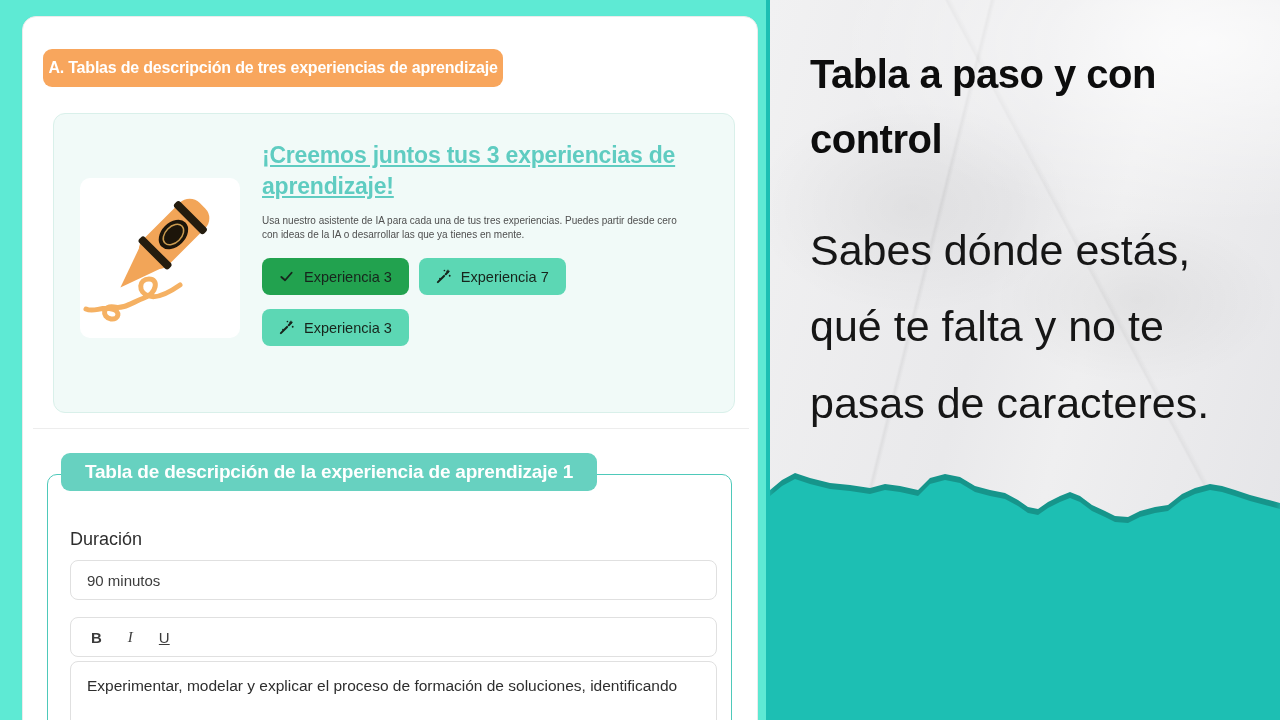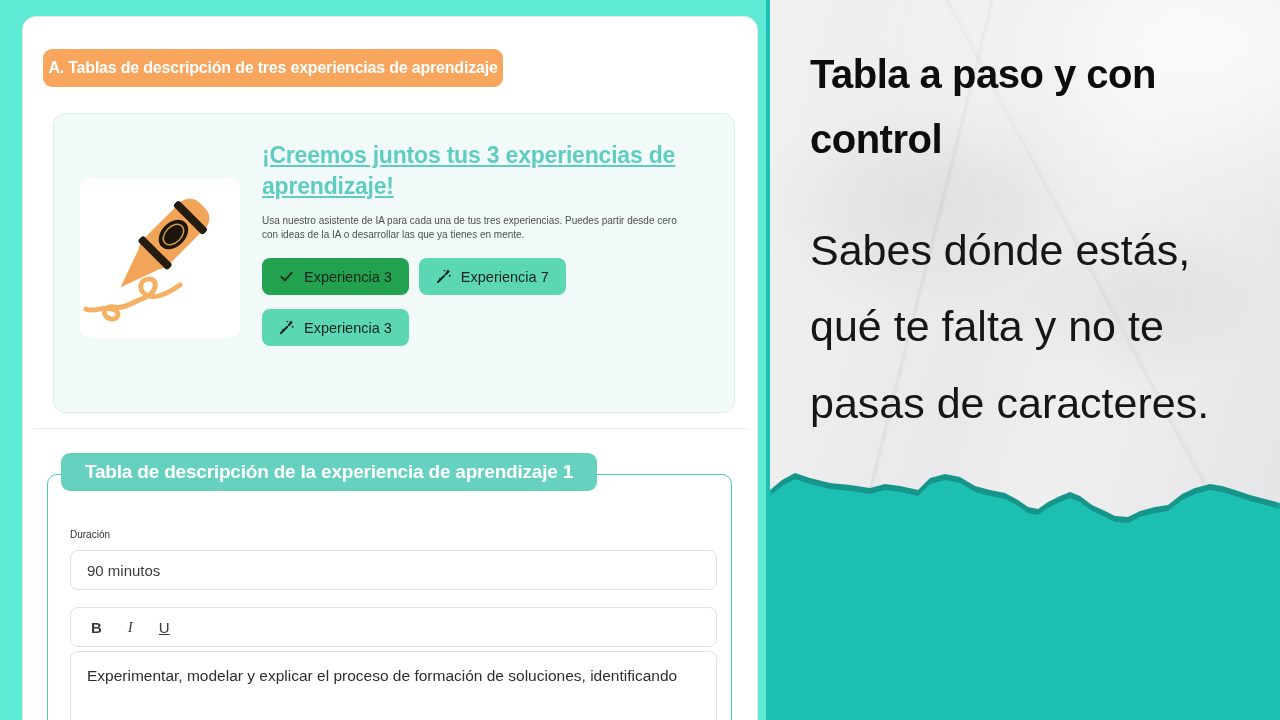--- a/index.html
+++ b/index.html
@@ -39,21 +39,21 @@
   .card-divider { position:absolute; left:10px; top:411px; width:716px; height:1px;
     background:#ededed; border:none; }
 
   .table-badge { position:absolute; left:38px; top:436px; height:38px; padding:0 24px;
     background:#67d1c0; border-radius:9px; color:#ffffff; font-weight:bold; font-size:19px;
     display:flex; align-items:center; z-index:2; letter-spacing:-0.2px; }
   .form-box { position:absolute; left:24px; top:457px; width:685px; height:330px;
     background:#ffffff; border:1.5px solid #4ec9ba; border-radius:10px; z-index:1;
     padding:54px 16px 20px 22px; }
 
-  .field-label { display:block; font-size:10px; color:#2e2e2e; margin-bottom:10px; }
+  .field-label { display:block; font-size:18px; color:#2e2e2e; margin-bottom:10px; }
   .text-input { width:647px; height:40px; border:1px solid #e0e0e0; border-radius:8px;
     font-size:15px; color:#3c3c3c; display:flex; align-items:center; padding:0 16px;
     background:#ffffff; margin-bottom:17px; }
 
   .editor-toolbar { width:647px; height:40px; border:1px solid #e0e0e0; border-radius:8px;
     display:flex; align-items:center; gap:22px; padding:0 18px; margin-bottom:4px; }
   .tb-btn { background:none; border:none; cursor:pointer; font-size:15px; color:#3b3b3b;
     font-family:inherit; padding:2px 2px; }
   .tb-btn.bold { font-weight:bold; }
   .tb-btn.italic { font-style:italic; font-family:"Liberation Serif","DejaVu Serif",serif; }

